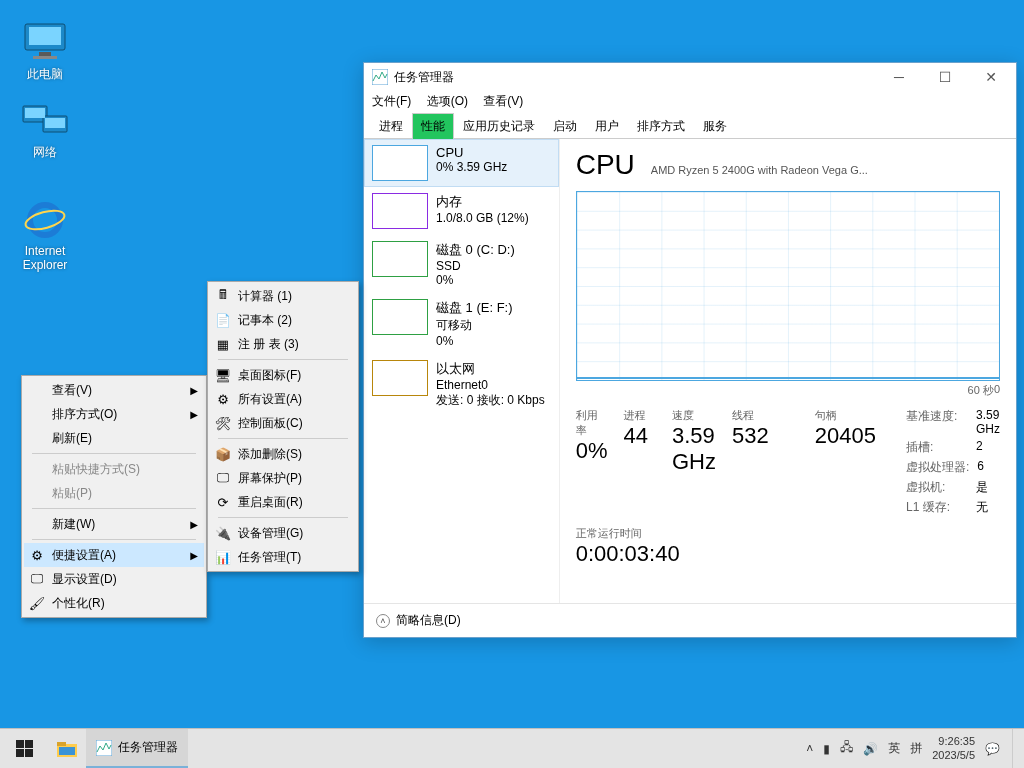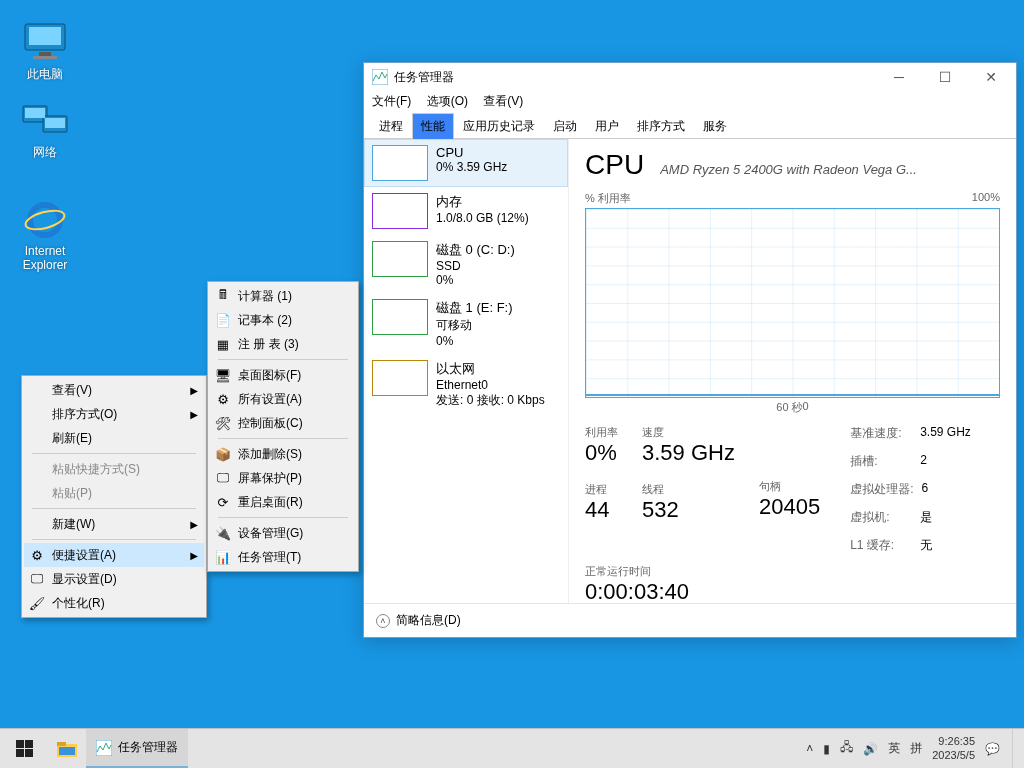--- a/index.html
+++ b/index.html
@@ -23,54 +23,54 @@
   box-shadow: 0 4px 20px rgba(0,0,0,.2);
 }
 .titlebar { height: 28px; display: flex; align-items: center; padding: 0 2px 0 8px; }
 .titlebar .app-icon { width: 16px; height: 16px; margin-right: 6px; }
 .titlebar .title { font-size: 12px; flex: 1; color: #000; }
 .win-btn { width: 46px; height: 28px; display: inline-flex; align-items: center; justify-content: center; font-size: 14px; color: #555; }
 .menubar { padding: 2px 8px; font-size: 12px; color: #000; }
 .menubar span { margin-right: 12px; cursor: default; }
 .tabsbar { border-bottom: 1px solid #ccc; padding: 0 6px; display: flex; font-size: 12px; }
 .tab { padding: 4px 8px; border: 1px solid transparent; border-bottom: none; position: relative; top: 1px; }
-.tab.active { border-color: #ccc; background: #3b82f6; }
+.tab.active { border-color: #ccc; background: #22c55e; }
 
 .tm-body { display: flex; height: calc(100% - 110px); }
 .sidebar { width: 205px; border-right: 1px solid #eee; overflow: hidden; }
 .side-item { display: flex; padding: 6px 8px; gap: 8px; cursor: default; }
 .side-item.active { background: #e5f1fb; outline: 1px solid #c1dcf3; outline-offset: -1px; }
 .thumb { width: 56px; height: 36px; border: 1px solid; background: #fff; flex-shrink: 0; }
 .thumb.cpu { border-color: #4ca7e0; }
 .thumb.mem { border-color: #8a2be2; }
 .thumb.disk0 { border-color: #2ea043; }
 .thumb.disk1 { border-color: #2ea043; }
 .thumb.net { border-color: #b8860b; }
 .side-item .txt { font-size: 12px; }
 .side-item .ttl { font-size: 13px; font-weight: 400; }
 
 .main { flex: 1; padding: 10px 16px; }
 .hdr { display: flex; align-items: baseline; gap: 16px; margin-bottom: 10px; }
 .hdr .big { font-size: 28px; }
-.hdr .sub { font-size: 13px; color: #555; flex: 1; white-space: nowrap; overflow: hidden; text-overflow: ellipsis; font-style: italic; }
+.hdr .sub { font-size: 11px; color: #555; flex: 1; white-space: nowrap; overflow: hidden; text-overflow: ellipsis; }
 .chart-lbl { display: flex; justify-content: space-between; font-size: 11px; color: #666; }
 .chart { height: 190px; border: 1px solid #4ca7e0; margin: 2px 0; position: relative;
   background-image:
     linear-gradient(to right, rgba(76,167,224,.15) 0, rgba(76,167,224,.15) 1px, transparent 1px),
     linear-gradient(to bottom, rgba(76,167,224,.15) 0, rgba(76,167,224,.15) 1px, transparent 1px);
   background-size: 10% 10%;
 }
 .chart-line { position: absolute; bottom: 1px; left: 0; right: 0; height: 2px; background: #4ca7e0; }
-.chart-range { display: flex; justify-content: center; font-size: 11px; color: #666; margin-bottom: 10px; }
+.chart-range { display: flex; justify-content: flex-end; font-size: 11px; color: #666; margin-bottom: 10px; }
 
 .stats { display: flex; gap: 30px; }
 .stat-col .lbl { font-size: 11px; color: #666; }
 .stat-col .val { font-size: 22px; }
 .stat-grid { display: flex; gap: 24px; }
-.stat-grid-col { display:flex; flex-direction:column; gap:16px; }
+.stat-grid-col { display:flex; flex-direction:row; gap:16px; }
 .stat-grid .row { display: flex; gap: 8px; font-size: 12px; }
 .stat-grid .k { color: #666; min-width: 62px; }
 .uptime-lbl { font-size: 11px; color: #666; margin-top: 10px; }
 .uptime-val { font-size: 22px; }
 
 .tm-footer { border-top: 1px solid #e5e5e5; padding: 8px 12px; font-size: 12px; display: flex; align-items: center; gap: 6px; }
 .tm-footer .chev { width:14px; height:14px; border:1px solid #888; border-radius:50%; display:inline-flex; align-items:center; justify-content:center; font-size:9px; color:#555; }
 
 
 .ctxmenu { position: absolute; background: #f0f0f0; border: 1px solid #aaa; box-shadow: 2px 3px 6px rgba(0,0,0,.3); font-size: 12px; padding: 2px; }
@@ -198,24 +198,20 @@
             <div>发送: 0 接收: 0 Kbps</div>
           </div>
       </div>
     </div>
 
     <div class="main">
       <div class="hdr">
         <div class="big">CPU</div>
         <div class="sub">AMD Ryzen 5 2400G with Radeon Vega G...</div>
       </div>
-      <div class="chart-lbl">
-        <span>% 利用率</span>
-        <span>100%</span>
-      </div>
       <div class="chart">
         <div class="chart-line"></div>
       </div>
       <div class="chart-range">
         <span>60 秒</span>
         <span>0</span>
       </div>
 
       <div class="stats">
         <div class="stat-grid">
@@ -243,21 +239,21 @@
             <div class="stat-col">
                 <div class="lbl">&nbsp;</div>
                 <div class="val">&nbsp;</div>
               </div>
             <div class="stat-col">
                 <div class="lbl">句柄</div>
                 <div class="val">20405</div>
               </div>
           </div>
         </div>
-        <div class="stat-grid" style="flex-direction:column; gap:11px;">
+        <div class="stat-grid" style="flex-direction:column; gap:3px;">
           <div class="row">
               <span class="k">基准速度:</span>
               <span>3.59 GHz</span>
             </div>
           <div class="row">
               <span class="k">插槽:</span>
               <span>2</span>
             </div>
           <div class="row">
               <span class="k">虚拟处理器:</span>

